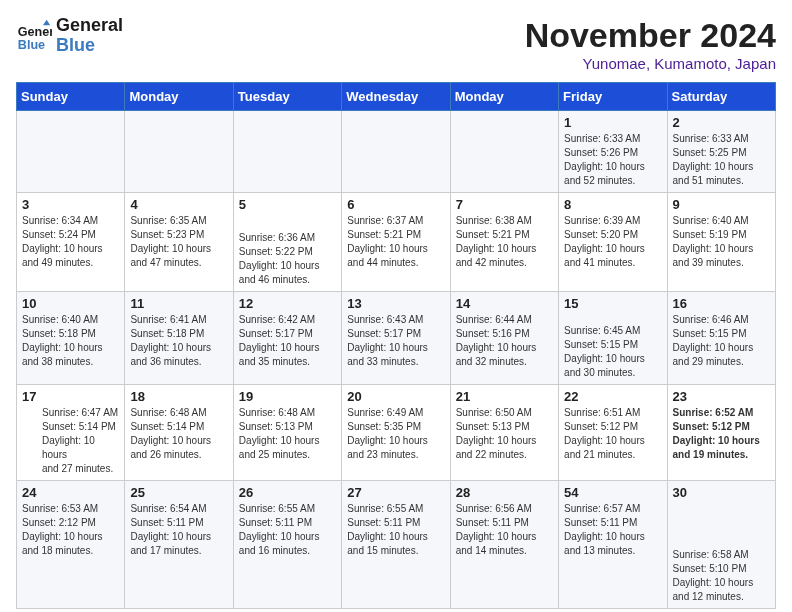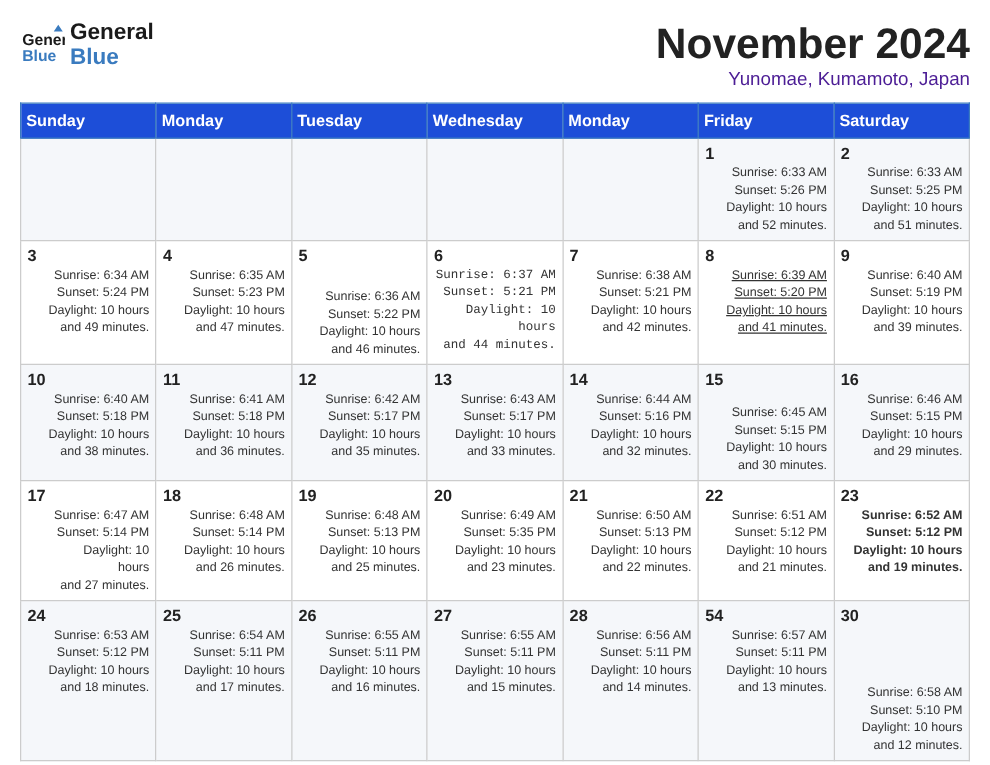--- a/index.html
+++ b/index.html
@@ -77,21 +77,20 @@
     .day-number {
       font-weight: bold;
       font-size: 13px;
       display: block;
       margin-bottom: 2px;
     }
     .day-info {
       font-size: 10px;
       color: #333;
       line-height: 1.4;
-      text-align: right;
     }
     .empty-cell {
       background: #f5f7fa !important;
     }
   </style>
 </head>
 <body>
 
 <div class="header-section">
   <div class="logo">
@@ -162,35 +161,35 @@
         </td>
         <td>
           <span class="day-number">5</span>
           <div class="day-info" style="white-space: pre-line; margin-top: 19px;">Sunrise: 6:36 AM
 Sunset: 5:22 PM
 Daylight: 10 hours
 and 46 minutes.</div>
         </td>
         <td>
           <span class="day-number">6</span>
-          <div class="day-info" style="white-space: pre-line; font-family: Liberation Mono, monospace;">Sunrise: 6:37 AM
+          <div class="day-info" style="white-space: pre-line;">Sunrise: 6:37 AM
 Sunset: 5:21 PM
 Daylight: 10 hours
 and 44 minutes.</div>
         </td>
         <td>
           <span class="day-number">7</span>
           <div class="day-info" style="white-space: pre-line;">Sunrise: 6:38 AM
 Sunset: 5:21 PM
 Daylight: 10 hours
 and 42 minutes.</div>
         </td>
         <td>
           <span class="day-number">8</span>
-          <div class="day-info" style="white-space: pre-line; text-decoration: underline;">Sunrise: 6:39 AM
+          <div class="day-info" style="white-space: pre-line;">Sunrise: 6:39 AM
 Sunset: 5:20 PM
 Daylight: 10 hours
 and 41 minutes.</div>
         </td>
         <td>
           <span class="day-number">9</span>
           <div class="day-info" style="white-space: pre-line;">Sunrise: 6:40 AM
 Sunset: 5:19 PM
 Daylight: 10 hours
 and 39 minutes.</div>
@@ -295,21 +294,21 @@
           <div class="day-info" style="white-space: pre-line; font-weight: bold;">Sunrise: 6:52 AM
 Sunset: 5:12 PM
 Daylight: 10 hours
 and 19 minutes.</div>
         </td>
       </tr>
       <tr>
         <td>
           <span class="day-number">24</span>
           <div class="day-info" style="white-space: pre-line;">Sunrise: 6:53 AM
-Sunset: 5:12 PM
+Sunset: 2:12 PM
 Daylight: 10 hours
 and 18 minutes.</div>
         </td>
         <td>
           <span class="day-number">25</span>
           <div class="day-info" style="white-space: pre-line;">Sunrise: 6:54 AM
 Sunset: 5:11 PM
 Daylight: 10 hours
 and 17 minutes.</div>
         </td>

